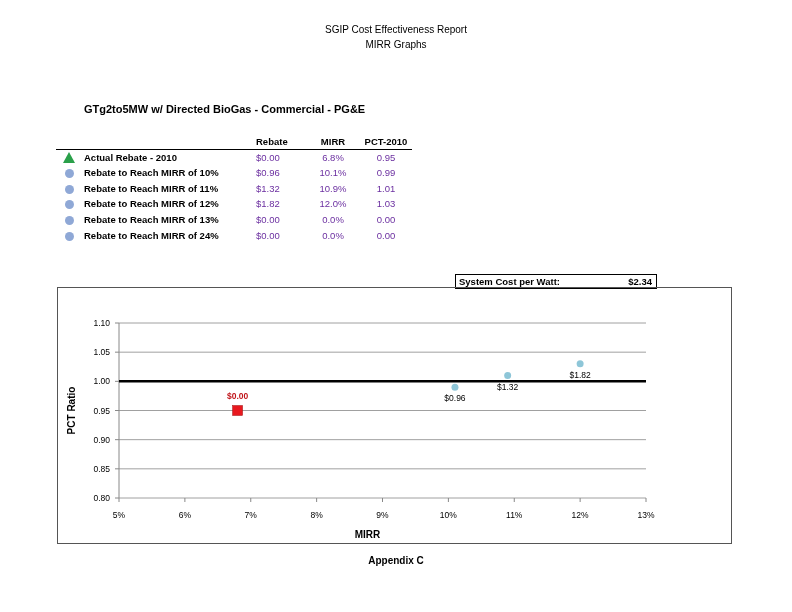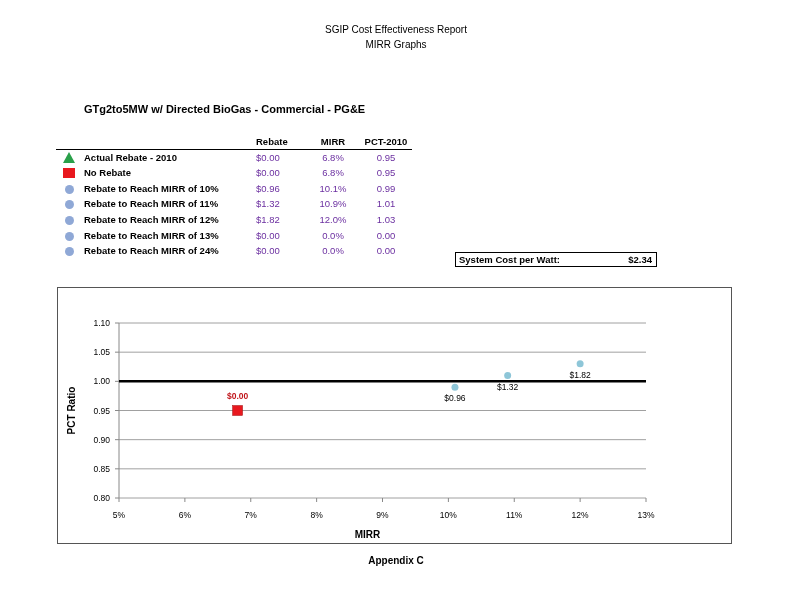--- a/index.html
+++ b/index.html
@@ -32,21 +32,21 @@
     td.c2 { width: 54px; }
     td.c3 { width: 52px; }
     .tri {
       display: inline-block; width: 0; height: 0;
       border-left: 6px solid transparent; border-right: 6px solid transparent;
       border-bottom: 11px solid #2aa04a; vertical-align: middle;
     }
     .sq { display: inline-block; width: 12px; height: 10px; background: #e8181e; vertical-align: middle; }
     .dot { display: inline-block; width: 9px; height: 9px; border-radius: 50%; background: #8fa8d6; vertical-align: middle; }
     .syscost {
-      position: absolute; left: 455px; top: 252px; width: 202px; height: 15px;
+      position: absolute; left: 455px; top: 274px; width: 202px; height: 15px;
       border: 1.5px solid #000; font-size: 9.5px; font-weight: bold;
       display: flex; justify-content: space-between; align-items: center;
       padding: 0 4px 0 3px;
     }
     .chart-frame {
       position: absolute; left: 57px; top: 287px; width: 675px; height: 257px;
       border: 1.5px solid #555;
     }
     svg.plot { position: absolute; left: 0; top: 0; }
     .footer {
@@ -71,27 +71,20 @@
       <th></th>
       <th style="text-align:left">Rebate</th>
       <th>MIRR</th>
       <th>PCT-2010</th>
     </tr>
   </thead>
   <tbody id="legend-body">
       <tr>
         <td class="marker"><span class="tri"></span></td>
         <td class="label">Actual Rebate - 2010</td>
-        <td class="num c1">$0.00</td>
-        <td class="num c2">6.8%</td>
-        <td class="num c3">0.95</td>
-      </tr>
-      <tr>
-        <td class="marker"><span class="sq"></span></td>
-        <td class="label">No Rebate</td>
         <td class="num c1">$0.00</td>
         <td class="num c2">6.8%</td>
         <td class="num c3">0.95</td>
       </tr>
       <tr>
         <td class="marker"><span class="dot"></span></td>
         <td class="label">Rebate to Reach MIRR of 10%</td>
         <td class="num c1">$0.96</td>
         <td class="num c2">10.1%</td>
         <td class="num c3">0.99</td>

